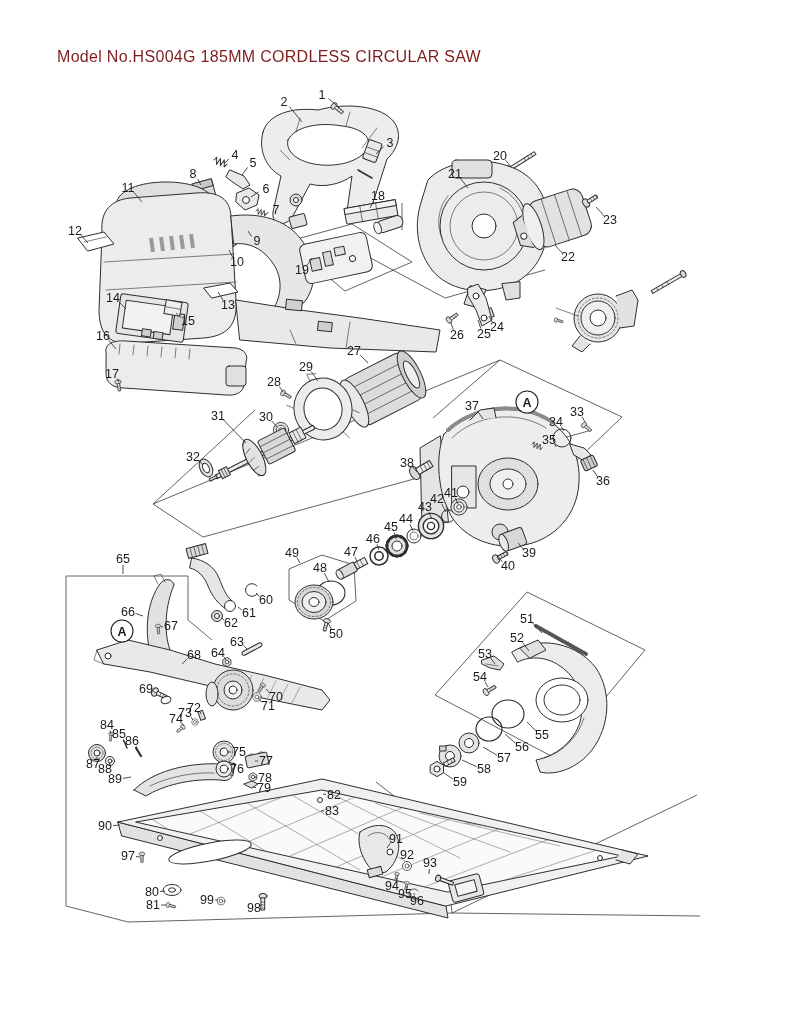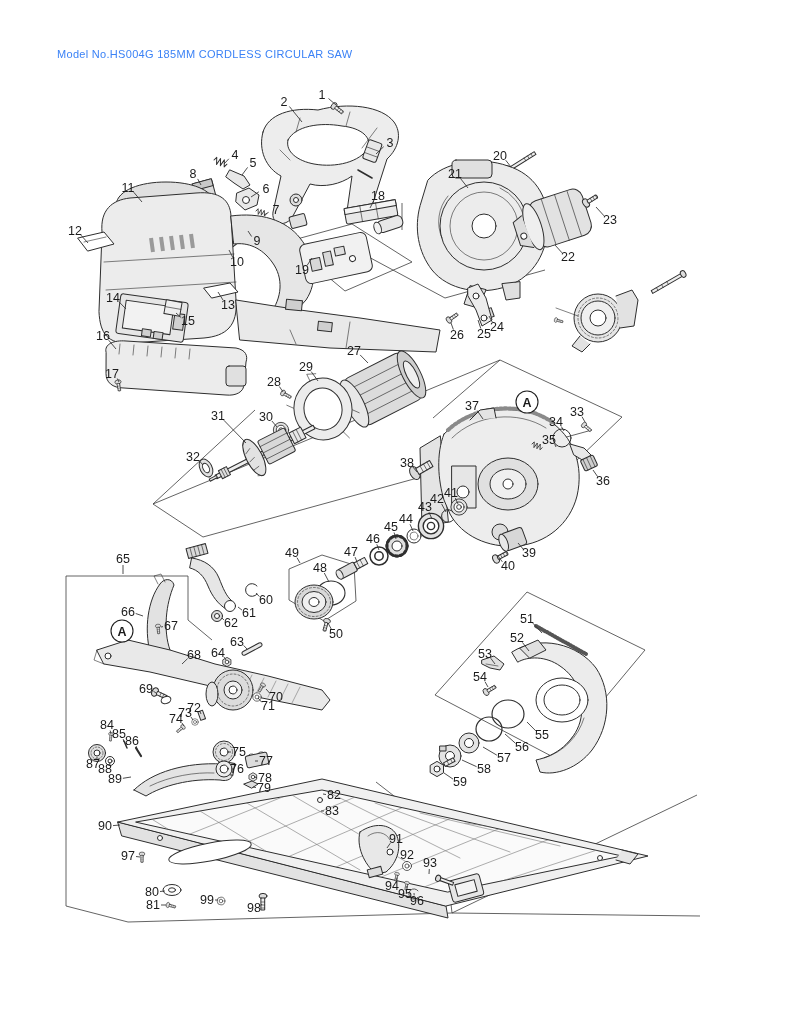--- a/index.html
+++ b/index.html
@@ -1,17 +1,17 @@
 <!DOCTYPE html>
 <html><head>
 <meta charset="utf-8">
 <style>
   html,body{margin:0;padding:0;background:#ffffff;}
   body{width:793px;height:1024px;position:relative;font-family:"Liberation Sans",sans-serif;overflow:hidden;}
-  #page-title{position:absolute;left:57px;top:48px;font-size:11px;letter-spacing:.3px;color:#3b82f6;font-weight:500;}
+  #page-title{position:absolute;left:57px;top:48px;font-size:16px;letter-spacing:.3px;color:#7f1d1d;font-weight:500;}
   #diagram-svg{position:absolute;left:0;top:0;}
   .plabel{font-size:12.5px;fill:#1b1b1b;text-anchor:middle;dominant-baseline:central;}
   .leader{stroke:#2f2f2f;stroke-width:.85;fill:none;}
   .marker-circle{stroke:#1f1f1f;stroke-width:1.1;fill:#fff;}
   .marker-text{font-size:12.5px;font-weight:bold;fill:#1b1b1b;text-anchor:middle;dominant-baseline:central;}
   .guide{stroke:#3c3c3c;stroke-width:.8;fill:none;}
   .hatch{stroke:#777;stroke-width:.6;}
   .thin{stroke-width:.6;}
 </style>
 </head>

